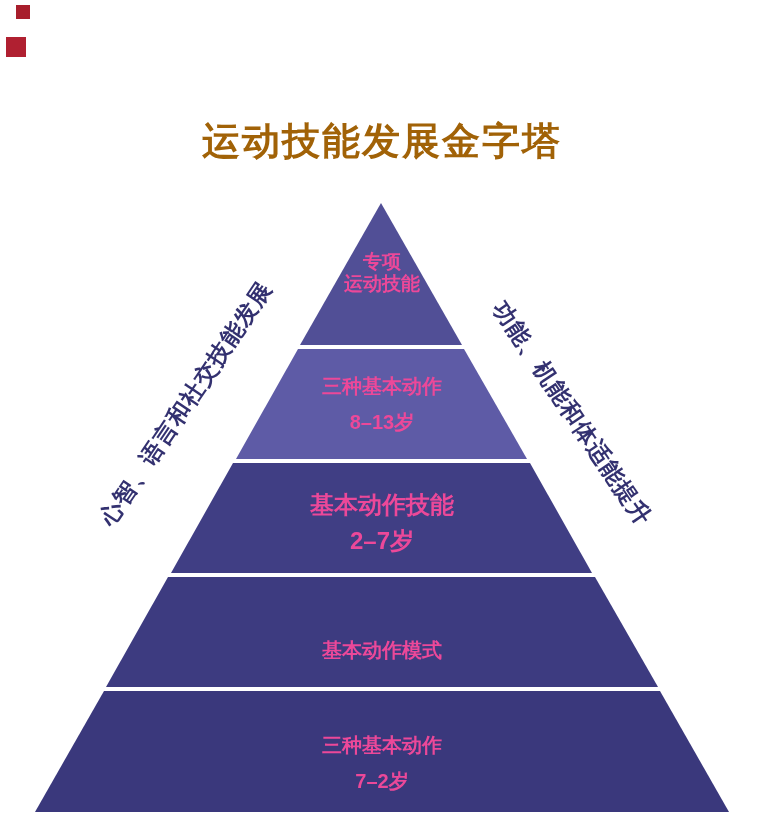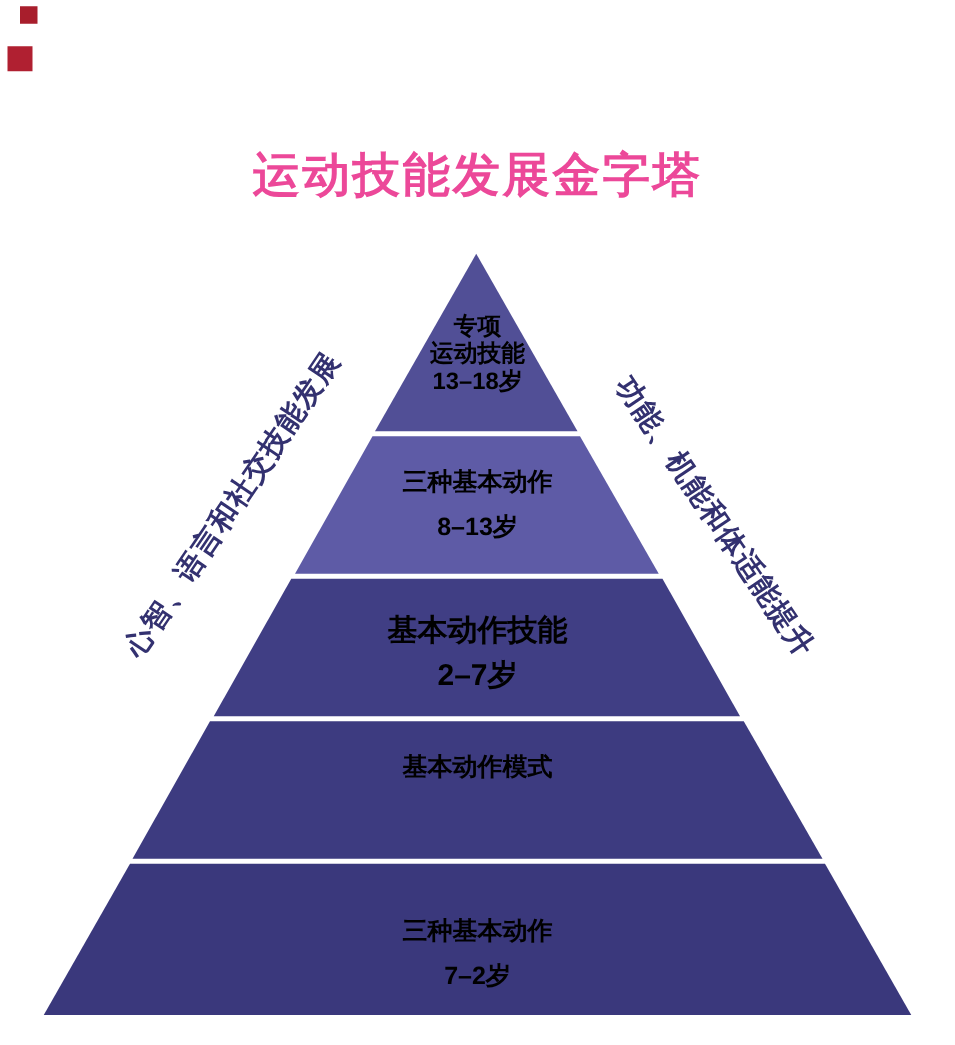--- a/index.html
+++ b/index.html
@@ -30,45 +30,45 @@
   .title {
     position: absolute;
     top: 118px;
     left: 0;
     width: 100%;
     text-align: center;
     font-size: 38px;
     line-height: 46px;
     font-weight: bold;
     letter-spacing: 2px;
-    color: #ec4899;
+    color: #a16207;
   }
 
   
   svg.pyramid {
     position: absolute;
     left: 0;
     top: 0;
     width: 764px;
     height: 836px;
   }
 
   
   .lvl-text {
     position: absolute;
     left: 0;
     width: 100%;
     text-align: center;
-    color: #000000;
+    color: #ec4899;
     font-weight: bold;
   }
   .lvl1 { top: 251px; font-size: 19px; line-height: 22px; }
   .lvl2 { top: 368px; font-size: 20px; line-height: 36px; }
   .lvl3 { top: 487px; font-size: 24px; line-height: 36px; }
-  .lvl4 { top: 596px; font-size: 20px; line-height: 36px; }
+  .lvl4 { top: 632px; font-size: 20px; line-height: 36px; }
   .lvl5 { top: 710px; font-size: 20px; line-height: 36px; margin-top: 17px; }
 
   
   .side-label {
     position: absolute;
     white-space: nowrap;
     font-size: 23px;
     font-weight: bold;
     letter-spacing: 1px;
     color: #333170;
@@ -100,21 +100,20 @@
     <polygon points="381,203 462,345 300,345" fill="#514f96"></polygon>
     <polygon points="298,349 464,349 527,459 236,459" fill="#5e5ba6"></polygon>
     <polygon points="233,463 530,463 592,573 171,573" fill="#403e84"></polygon>
     <polygon points="168,577 595,577 658,687 106,687" fill="#3d3b80"></polygon>
     <polygon points="104,691 660,691 729,812 35,812" fill="#3a387c"></polygon>
   </svg>
 
   <div class="lvl-text lvl1">
     <div>专项</div>
     <div>运动技能</div>
-    <div>13–18岁</div>
   </div>
 
   <div class="lvl-text lvl2">
     <div>三种基本动作</div>
     <div>8–13岁</div>
   </div>
 
   <div class="lvl-text lvl3">
     <div>基本动作技能</div>
     <div>2–7岁</div>

